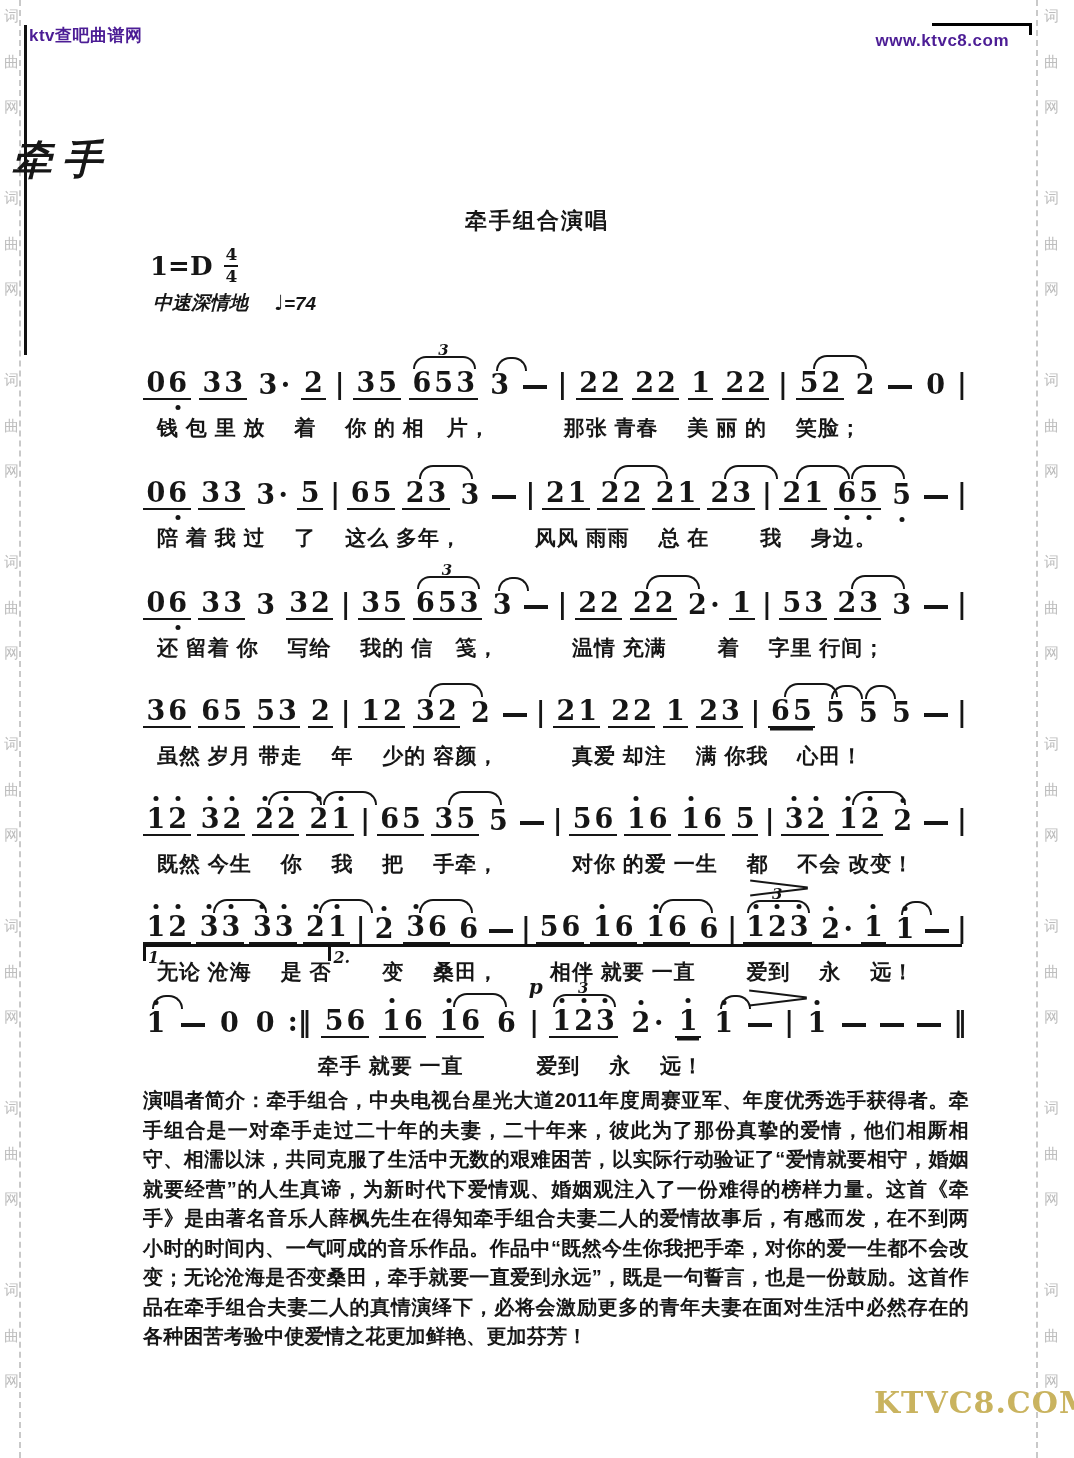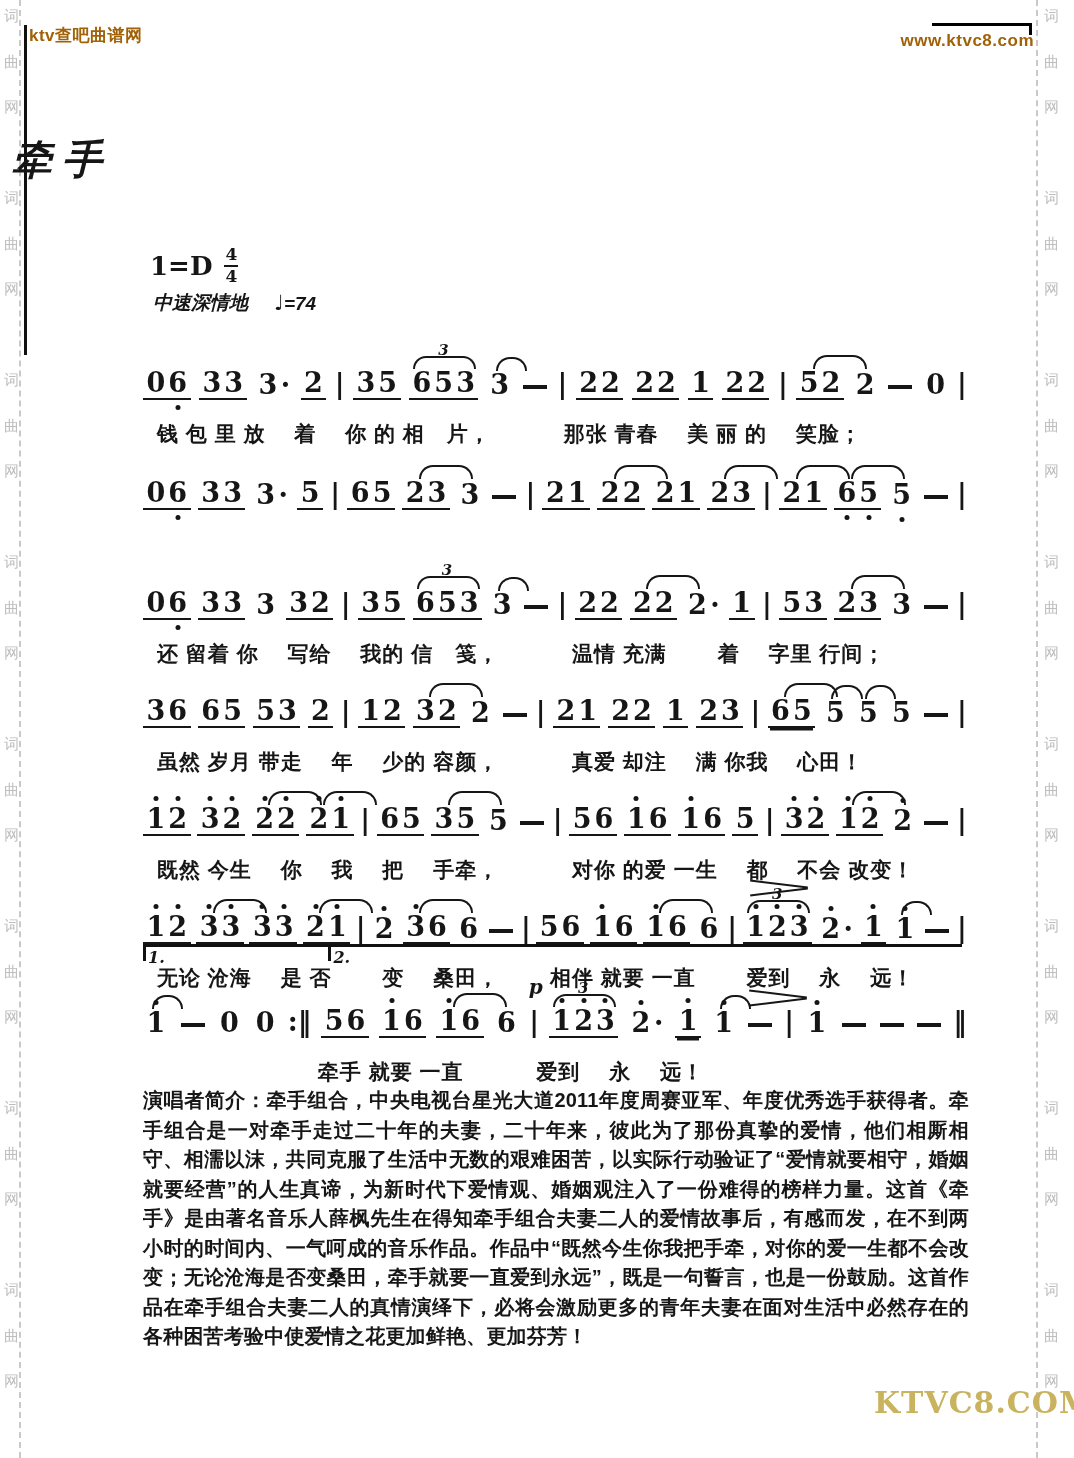--- a/index.html
+++ b/index.html
@@ -8,23 +8,23 @@
   
   .mcol{position:absolute;top:8px;width:20px;display:flex;flex-direction:column;}
   .mcol-left{left:4px;} .mcol-right{left:1044px;}
   .mchar{display:block;height:45.5px;font-size:15px;color:#bdbdbd;line-height:1;}
   .vdash{position:absolute;top:0;bottom:0;width:0;border-left:2px dashed #c9c9c9;}
   .vdash-left{left:19px;} .vdash-right{left:1036px;}
   .vsolid{position:absolute;left:24px;top:25px;height:330px;width:3px;background:#111;}
   .corner-mark{position:absolute;left:932px;top:23px;width:97px;height:9px;
                border-top:3px solid #000;border-right:3px solid #000;}
   
-  .site-link{position:absolute;font-weight:bold;font-size:17px;color:#a16207;letter-spacing:.5px;}
+  .site-link{position:absolute;font-weight:bold;font-size:17px;color:#4c1d95;letter-spacing:.5px;}
   .site-link-left{left:29px;top:24px;}
-  .site-link-right{left:auto;right:40px;top:31px;}
+  .site-link-right{left:auto;right:65px;top:31px;}
   
   .title{position:absolute;left:12px;right:0;top:132px;text-align:left;
          font-family:"DejaVu Serif",serif;font-weight:bold;font-size:40px;letter-spacing:10px;font-style:italic;}
   .subtitle{position:absolute;left:0;right:0;top:206px;text-align:center;
             font-weight:bold;font-size:22px;letter-spacing:2px;}
   .credits{position:absolute;left:862px;top:222px;font-weight:bold;font-size:17px;line-height:30px;}
   .credits div{white-space:pre;}
   .keyline{position:absolute;left:150px;top:246px;font-family:"DejaVu Serif",serif;
            font-weight:bold;font-size:26px;display:flex;align-items:center;gap:12px;}
   .frac{display:inline-flex;flex-direction:column;align-items:center;font-size:17px;line-height:1.05;}
@@ -55,21 +55,21 @@
   .grp.tri::before{content:"";position:absolute;top:-13px;left:6%;width:85%;height:11px;
       border:2.5px solid #161616;border-bottom:none;border-radius:100px 100px 0 0;}
   .tri-label{position:absolute;top:-28px;left:42%;font-family:"DejaVu Serif",serif;
       font-style:italic;font-weight:bold;font-size:15px;}
   .dyn{position:absolute;top:-32px;left:-20px;font-family:"DejaVu Serif",serif;
       font-style:italic;font-weight:bold;font-size:20px;}
   .hp-mark{position:absolute;top:-32px;left:10%;width:58px;height:14px;}
   .hp-mark::before,.hp-mark::after{content:"";position:absolute;left:0;width:100%;border-top:2.5px solid #161616;}
   .hp-mark::before{top:2px;transform:rotate(7deg);}
   .hp-mark::after{bottom:2px;transform:rotate(-7deg);}
-  .lyric-row{margin-top:20px;padding-left:14px;font-weight:bold;font-size:21px;
+  .lyric-row{margin-top:14px;padding-left:14px;font-weight:bold;font-size:21px;
              letter-spacing:1px;white-space:pre-wrap;}
   .volta-row{position:relative;height:26px;}
   .volta{position:absolute;top:2px;height:14px;border-top:3px solid #111;border-left:3px solid #111;}
   .volta-label{position:absolute;left:2px;top:1px;font-family:"DejaVu Serif",serif;
                font-style:italic;font-weight:bold;font-size:16px;}
   
   .intro{position:absolute;left:143px;top:1086px;width:826px;font-weight:600;font-size:20px;
          line-height:29.5px;text-align:justify;letter-spacing:.2px;}
   
   .watermark{position:absolute;left:874px;top:1385px;font-family:"DejaVu Serif",serif;
@@ -149,20 +149,21 @@
     </div>
   <div class="vdash vdash-left"></div>
   <div class="vdash vdash-right"></div>
   <div class="vsolid"></div>
   <div class="corner-mark"></div>
 
   <a class="site-link site-link-left">ktv查吧曲谱网</a>
   <a class="site-link site-link-right">www.ktvc8.com</a>
 
   <div class="title">牵手</div>
+  <div class="subtitle">牵手组合演唱</div>
 
 
   <div class="keyline">
     <span>1=D</span>
     <span class="frac">
       <span>4</span>
       <span class="bar-line"></span>
       <span>4</span>
     </span>
   </div>
@@ -356,20 +357,21 @@
           <div class="grp">
             <div class="toks">
               <span class="tok">5<i class="odot lo"></i></span>
             </div>
           </div>
           <div class="grp">
             <div class="dash"></div>
           </div>
           <span class="bar">|</span>
         </div>
+        <div class="lyric-row">陪 着 我 过　 了　 这么 多年，　　　 风风 雨雨　 总 在　　 我　 身边。</div>
       </div>
       <div class="score-line">
         <div class="note-row">
           <div class="grp u1">
             <div class="toks">
               <span class="tok">0</span>
               <span class="tok">6<i class="odot lo"></i></span>
             </div>
           </div>
           <div class="grp u1">

